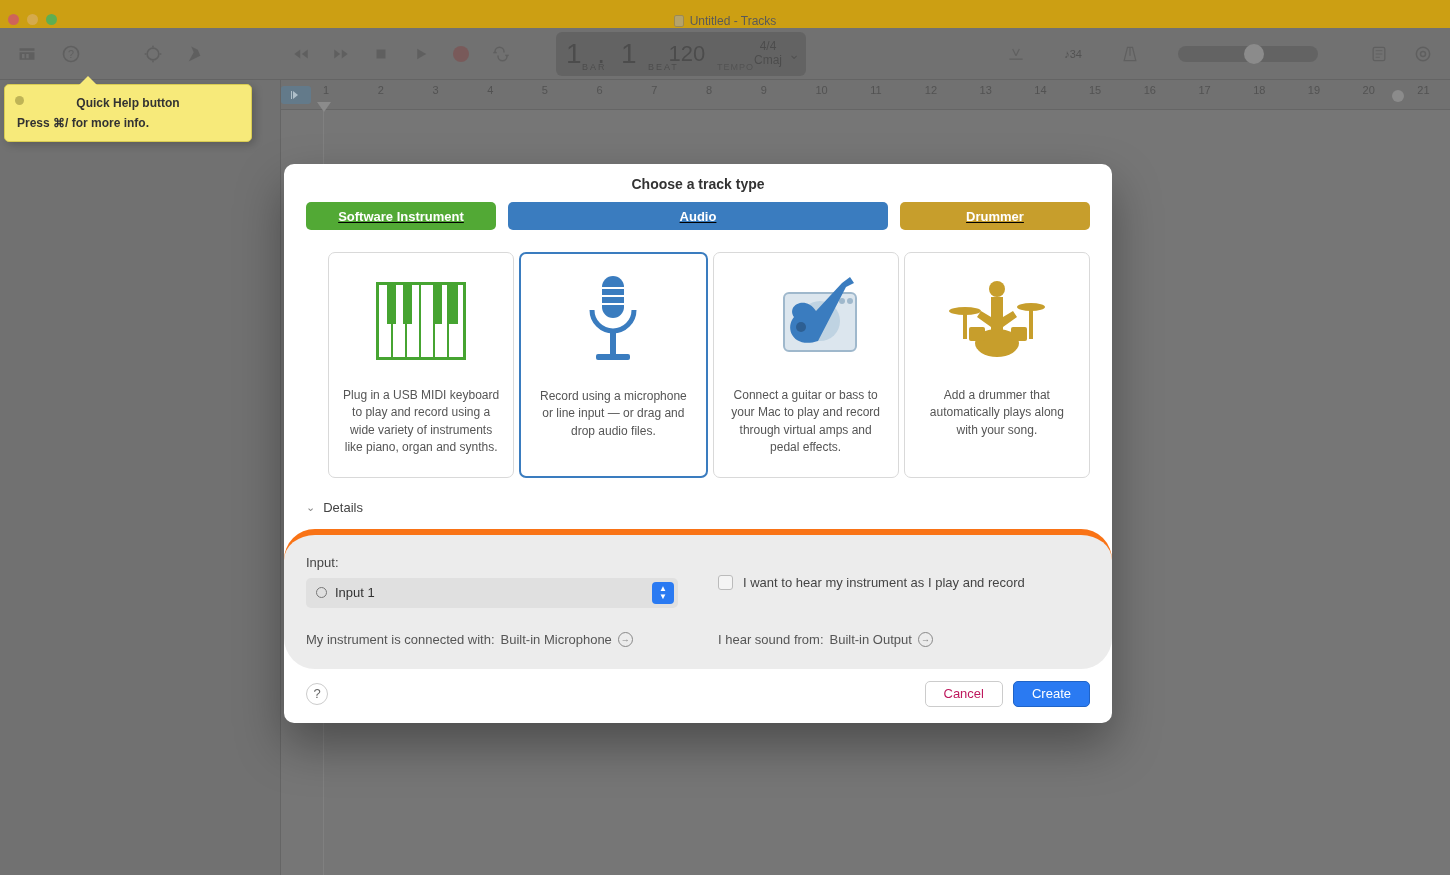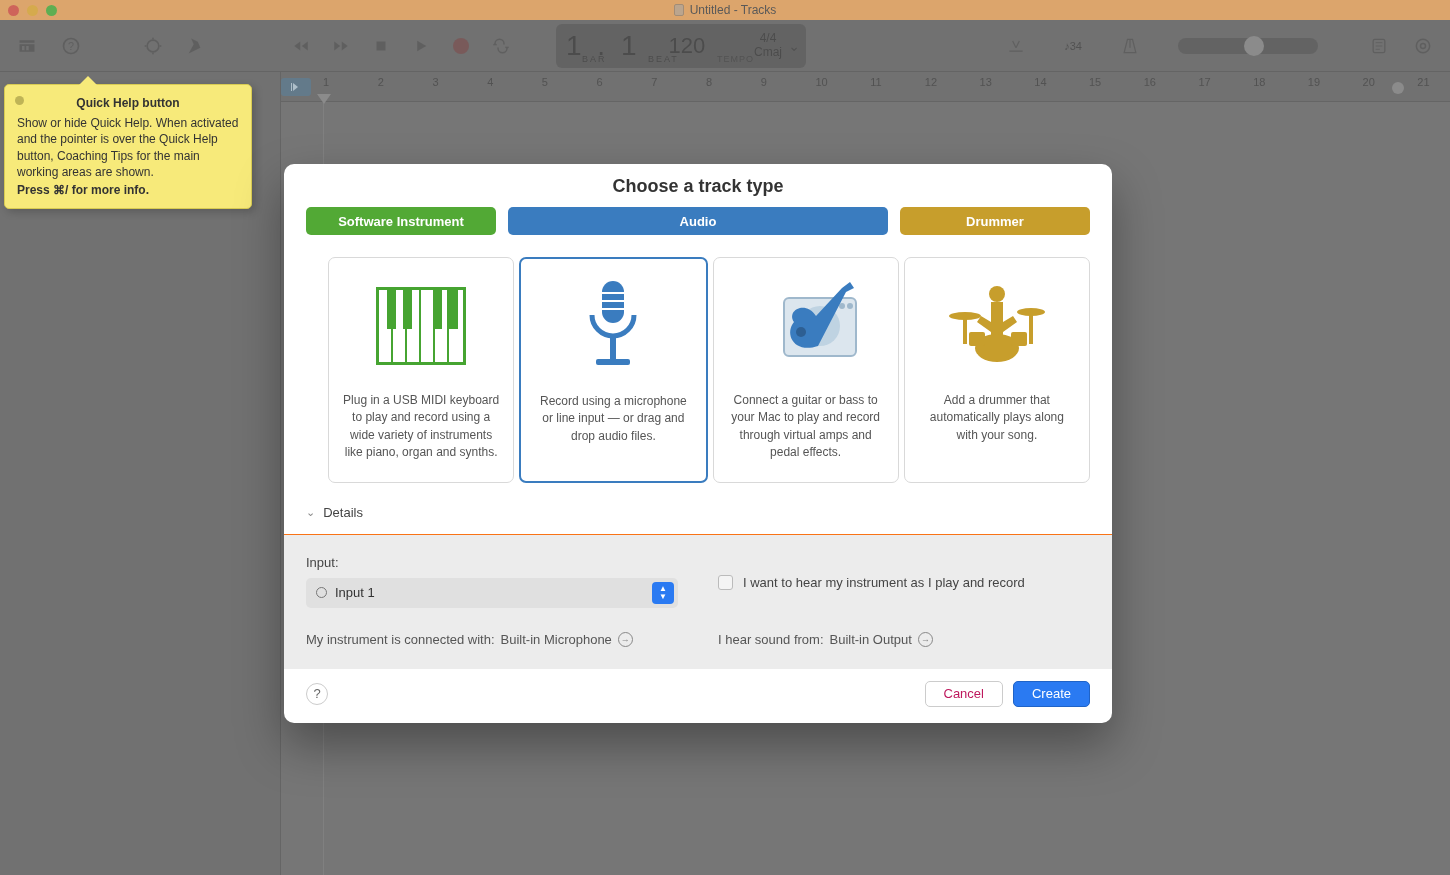--- a/index.html
+++ b/index.html
@@ -1,20 +1,20 @@
 <!DOCTYPE html>
 <html><head>
 <meta charset="utf-8">
 <style>
   * { box-sizing: border-box; margin:0; padding:0; font-family: -apple-system, "Helvetica Neue", Arial, sans-serif; }
   html,body { width:1450px; height:875px; overflow:hidden; }
   .app { width:1450px; height:875px; background:#808080; position:relative; }
 
   
-  .titlebar { height:20px; display:flex; align-items:center; padding:6px 8px; background:#fdba74; }
+  .titlebar { height:20px; display:flex; padding:14px 8px; background:#eab308; }
   .traffic { display:flex; gap:8px; }
   .dot { width:11px; height:11px; border-radius:50%; }
   .dot.red{background:#ec6b5f;} .dot.yellow{background:#f5c04f;} .dot.green{background:#63c555;}
   .title-center { position:absolute; left:0; right:0; text-align:center; font-size:12px; color:#5d5d5d; display:flex; align-items:center; justify-content:center; gap:6px; }
   .title-doc-icon { width:10px; height:12px; border:1px solid #888; border-radius:2px; background:#bbb; opacity:0.6; }
 
   
   .toolbar { height:52px; background:#7a7a7a; border-bottom:1px solid #6b6b6b; display:flex; align-items:center; padding:0 14px; gap:18px; color:#555; }
   .tool-btn { width:26px; height:26px; display:flex; align-items:center; justify-content:center; opacity:0.55; }
   .tool-btn svg { width:20px; height:20px; }
@@ -53,35 +53,35 @@
   .tooltip::before { content:""; position:absolute; top:-9px; left:74px; border:9px solid transparent; border-bottom-color:#f7ea7a; border-top:none; }
   .tooltip-dot { width:9px;height:9px;border-radius:50%;background:#bfb456; position:absolute; left:10px; top:11px; }
   .tooltip-title { font-weight:700; text-align:center; margin-bottom:4px; }
   .tooltip-press{font-weight:700; margin-top:2px;}
 
   
   .dim { position:absolute; inset:0; background:rgba(70,70,70,0.18); pointer-events:none; }
 
   
   .modal { position:absolute; left:284px; top:164px; width:828px; background:#fff; border-radius:10px; box-shadow:0 22px 48px rgba(0,0,0,0.35); overflow:hidden; }
-  .modal-title { text-align:center; font-size:18px; font-weight:600; padding:12px 0 10px; color:#333; }
-  .tabs { display:flex; gap:12px; padding:0 22px 10px; }
+  .modal-title { text-align:center; font-size:14px; font-weight:600; padding:12px 0 10px; color:#333; }
+  .tabs { display:flex; gap:12px; padding:0 22px 10px;text-decoration:underline; }
   .tab { flex:1; height:28px; border-radius:5px; display:flex; align-items:center; justify-content:center; font-size:13px; font-weight:600; color:#fff; }
   .tab.audio { flex:2; }
   .tab-green{background:#52a935;} .tab-blue{background:#3a7cbf;} .tab-gold{background:#c79e2c;}
   .cards { display:flex; gap:5px; padding:12px 22px 14px;margin-left:22px; }
   .card { flex:1; border:1px solid #d9d9d9; border-radius:7px; padding:18px 14px 20px; text-align:center; display:flex; flex-direction:column; align-items:center; justify-content:flex-start; gap:16px; background:#fff; }
   .card.selected { border:2px solid #3a7cbf; }
   .card-icon { width:120px; height:100px; display:flex; align-items:center; justify-content:center; }
   .card-desc { font-size:12px; color:#555; line-height:1.45; }
 
   .details-row { padding:8px 22px 14px; display:flex; align-items:center; gap:8px; font-size:13px; color:#444; }
   .chev { font-size:11px; color:#888; }
 
-  .details-body { background:#ececec; padding:20px 22px 22px; border-top:1px solid #f97316; font-size:13px; color:#444; }
+  .details-body { background:#ececec; padding:20px 22px 22px; border-top:6px solid #f97316; font-size:13px; color:#444;border-radius:31px; }
   .details-grid { display:flex; gap:40px; }
   .col { flex:1; }
   .label { margin-bottom:8px; }
   .select { background:#e0e0e0; border-radius:5px; height:30px; display:flex; align-items:center; padding:0 10px; position:relative; font-size:13px; color:#333; }
   .select-ring { width:11px;height:11px;border:1.5px solid #777;border-radius:50%; margin-right:8px;}
   .select-arrows { position:absolute; right:4px; top:4px; width:22px; height:22px; background:#2a7af2; border-radius:4px; display:flex; flex-direction:column; align-items:center; justify-content:center; color:#fff; font-size:8px; line-height:0.9;}
   .checkbox-row { display:flex; align-items:center; gap:10px; margin-top:20px; }
   .checkbox { width:15px; height:15px; border:1px solid #bbb; border-radius:3px; background:#f4f4f4; }
   .conn-row { margin-top:24px; display:flex; gap:40px; }
   .conn { flex:1; display:flex; align-items:center; gap:6px; font-size:13px; color:#555;}
@@ -258,21 +258,20 @@
         </div>
       <div class="playhead-line"></div>
     </div>
   </div>
 
   <div class="dim"></div>
 
   <div class="tooltip">
     <div class="tooltip-dot"></div>
     <div class="tooltip-title">Quick Help button</div>
-    <div>Show or hide Quick Help. When activated and the pointer is over the Quick Help button, Coaching Tips for the main working areas are shown.</div>
     <div class="tooltip-press">Press ⌘/ for more info.</div>
   </div>
 
   <div class="modal">
     <div class="modal-title">Choose a track type</div>
 
     <div class="tabs">
       <div class="tab tab-green">Software Instrument</div>
       <div class="tab tab-blue audio">Audio</div>
       <div class="tab tab-gold">Drummer</div>

